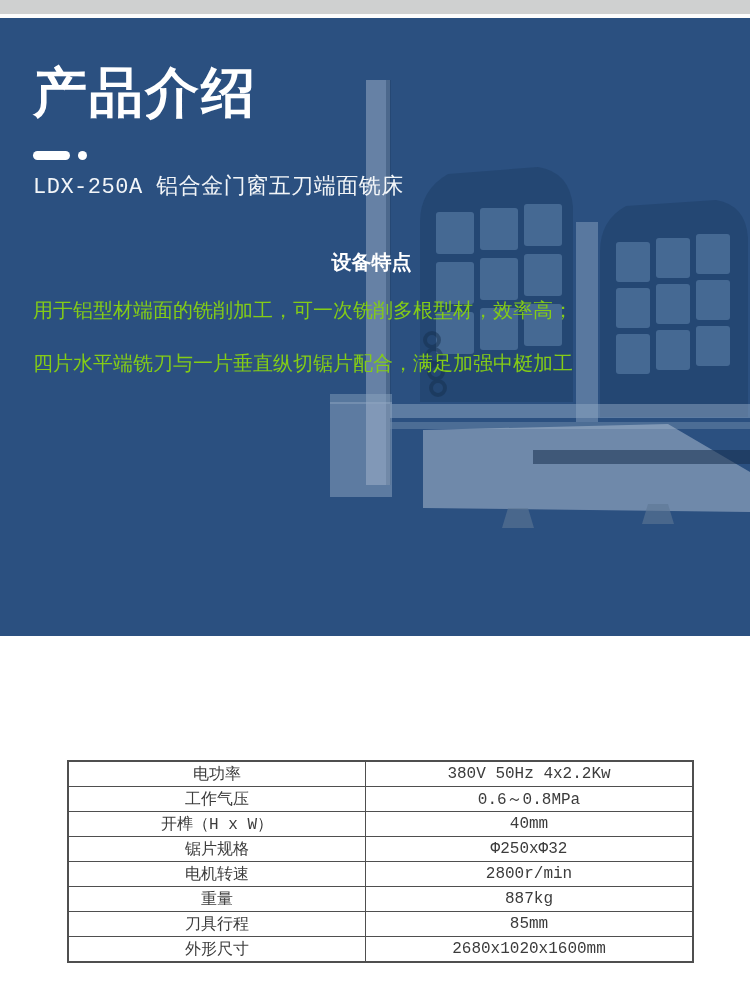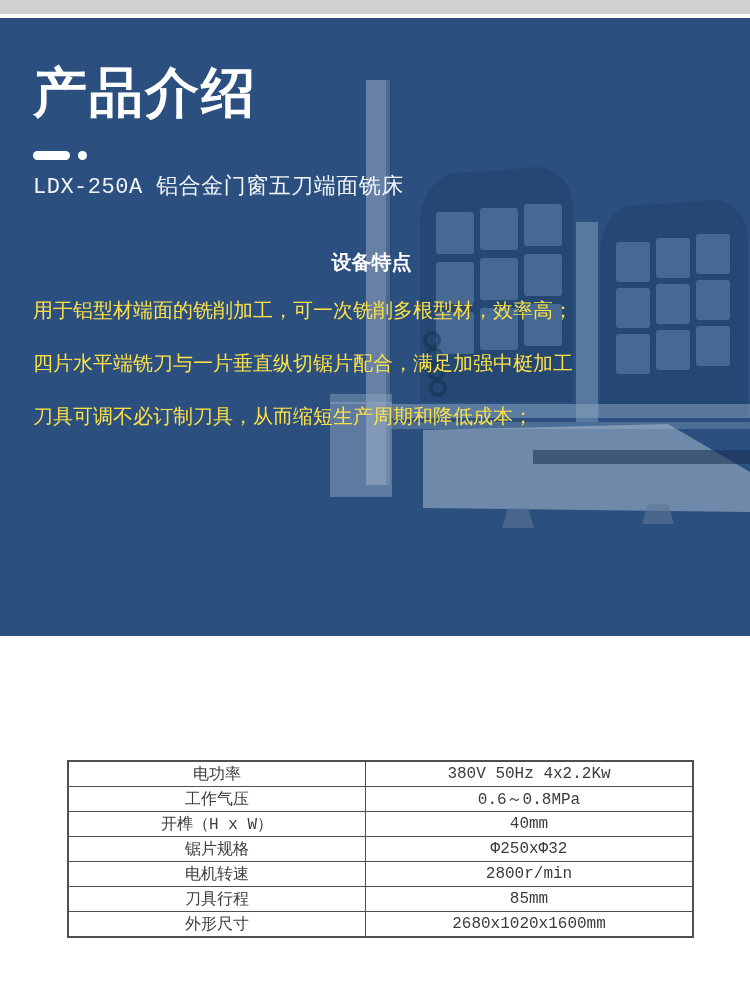--- a/index.html
+++ b/index.html
@@ -74,21 +74,21 @@
     font-size:20px;
     font-weight:bold;
     color:#ffffff;
     font-family:"Liberation Serif","DejaVu Serif",serif;
     text-align:center;
   }
   .feature-lines{margin-top:9px;}
   .feature-line{
     font-size:20px;
     line-height:37px;
-    color:#fde047;
+    color:#84cc16;
     font-family:"Liberation Serif","DejaVu Serif",serif;
     white-space:nowrap;
     margin-top:16px;
   }
 
   
   .specs-section{
     position:relative;
   }
   table.specs{
@@ -189,21 +189,20 @@
       <div class="model-line">LDX-250A 铝合金门窗五刀端面铣床</div>
 
       <div class="features-heading">设备特点</div>
 
       <div class="feature-lines" id="feature-lines">
   <div class="feature-line">用于铝型材端面的铣削加工，可一次铣削多根型材，效率高；</div>
 
   <div class="feature-line">四片水平端铣刀与一片垂直纵切锯片配合，满足加强中梃加工</div>
 
 
-  <div class="feature-line">刀具可调不必订制刀具，从而缩短生产周期和降低成本；</div>
 
 </div>
     </div>
   </div>
 
   <div class="specs-section">
     <table class="specs">
       <tbody id="specs-body">
   <tr>
     <td class="spec-label">电功率</td>
@@ -223,20 +222,24 @@
   <tr>
     <td class="spec-label">锯片规格</td>
     <td class="spec-value">Φ250xΦ32</td>
   </tr>
 
   <tr>
     <td class="spec-label">电机转速</td>
     <td class="spec-value">2800r/min</td>
   </tr>
 
+  <tr>
+    <td class="spec-label">重量</td>
+    <td class="spec-value">887kg</td>
+  </tr>
 
   <tr>
     <td class="spec-label">刀具行程</td>
     <td class="spec-value">85mm</td>
   </tr>
 
   <tr>
     <td class="spec-label">外形尺寸</td>
     <td class="spec-value">2680x1020x1600mm</td>
   </tr>

